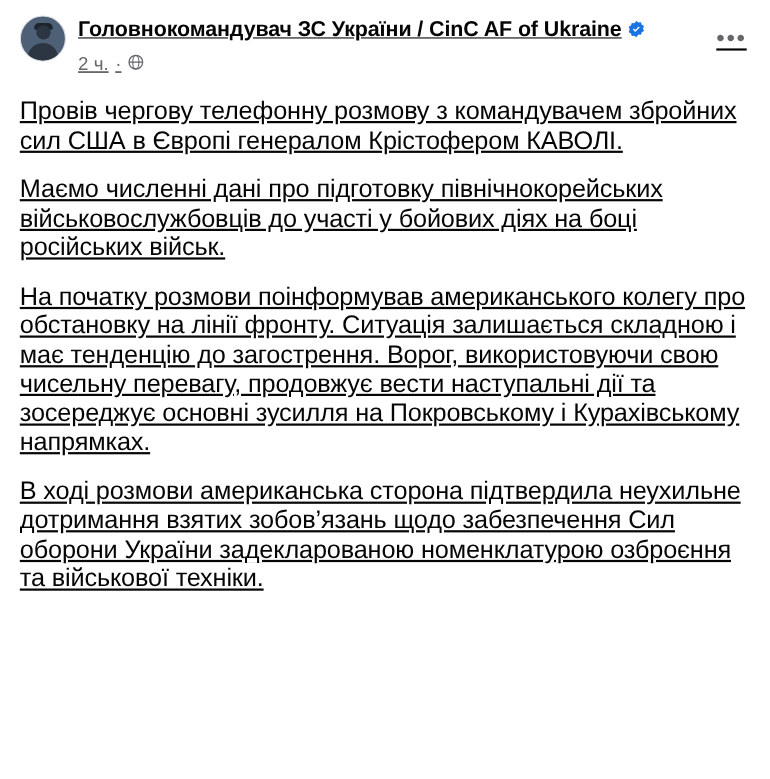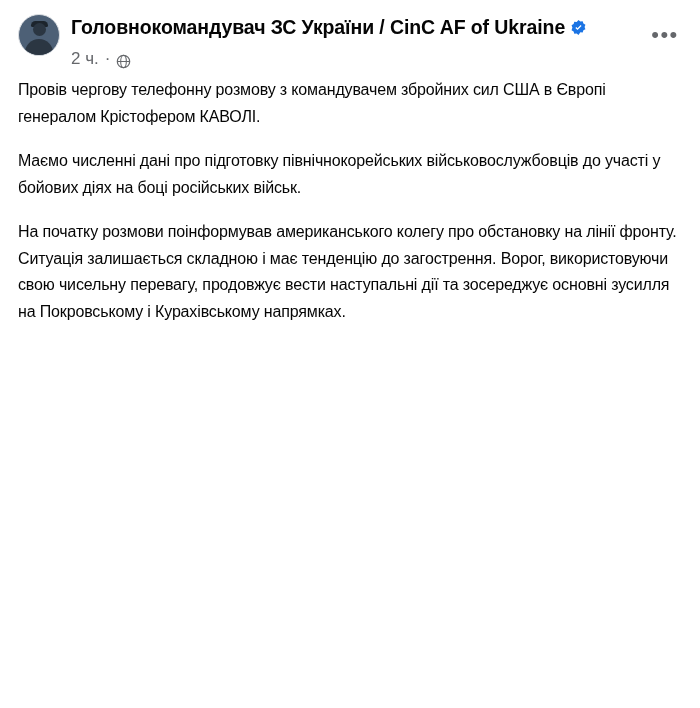--- a/index.html
+++ b/index.html
@@ -12,20 +12,21 @@
     height: 708px;
     font-family: "Liberation Sans", sans-serif;
     color: #050505;
     overflow: hidden;
   }
   .post {
     width: 682px;
     box-sizing: border-box;
     padding: 10px 0 0 18px;
     background: #ffffff;
+    text-decoration: underline;
   }
   .post-header {
     display: flex;
     align-items: flex-start;
     padding: 4px 0 0 0;
   }
   .avatar {
     width: 42px;
     height: 42px;
     min-width: 42px;
@@ -78,21 +79,21 @@
   }
   .verified {
     display: inline-block;
     width: 17px;
     height: 17px;
     vertical-align: -2px;
     margin-left: 5px;
   }
   .meta-row {
     display: flex;
-    align-items: flex-end;
+    align-items: flex-start;
     margin-top: 9px;
     color: #65676b;
     font-size: 17px;
     line-height: 20px;
   }
   .meta-sep {
     margin: 0 6px;
     font-size: 17px;
     color: #65676b;
   }
@@ -110,22 +111,22 @@
     justify-content: center;
     color: #65676b;
     font-size: 22px;
     line-height: 1;
     letter-spacing: 1.5px;
     border-radius: 50%;
     margin-top: 4px;
     user-select: none;
   }
   .post-body {
-    margin-top: 8px;
-    font-size: 16px;
+    margin-top: 18px;
+    font-size: 23px;
     line-height: 26.5px;
     color: #050505;
     letter-spacing: -0.15px;
   }
   .post-body p {
     margin: 0 0 18px 0;
   }
   .post-body p:last-child {
     margin-bottom: 0;
   }
@@ -160,15 +161,16 @@
       </div>
     </div>
 
     <div class="more-btn">•••</div>
   </div>
 
   <div class="post-body">
     <p>Провів чергову телефонну розмову з командувачем збройних сил США в Європі генералом Крістофером КАВОЛІ.</p>
     <p>Маємо численні дані про підготовку північнокорейських військовослужбовців до участі у бойових діях на боці російських військ.</p>
     <p>На початку розмови поінформував американського колегу про обстановку на лінії фронту. Ситуація залишається складною і має тенденцію до загострення. Ворог, використовуючи свою чисельну перевагу, продовжує вести наступальні дії та зосереджує основні зусилля на Покровському і Курахівському напрямках.</p>
+    <p>В ході розмови американська сторона підтвердила неухильне дотримання взятих зобов’язань щодо забезпечення Сил оборони України задекларованою номенклатурою озброєння та військової техніки.</p>
   </div>
 
 </div>
 
 </body></html>

